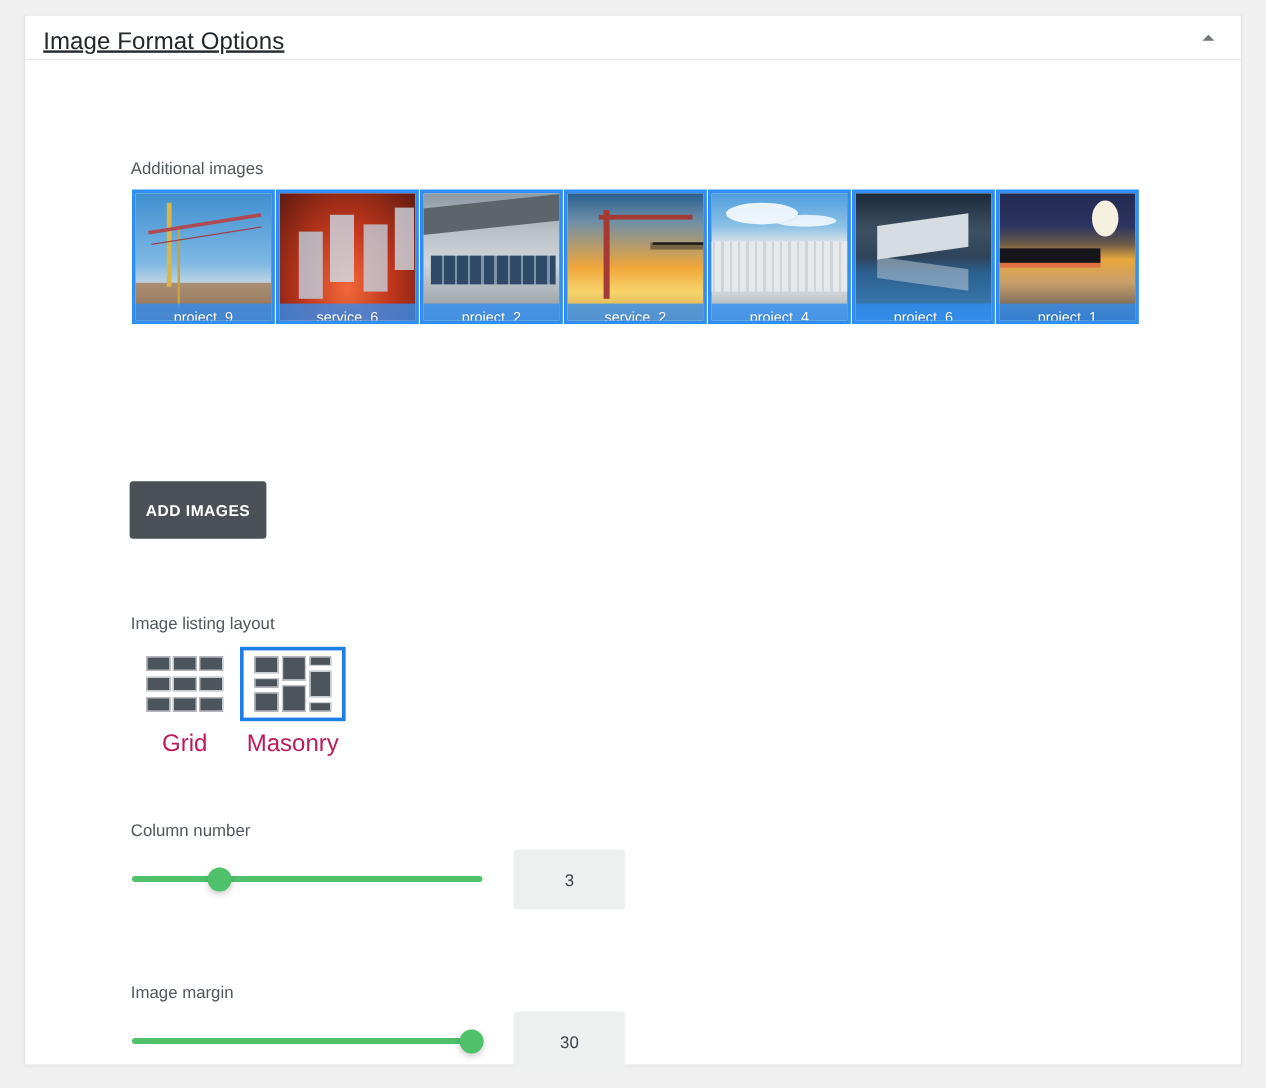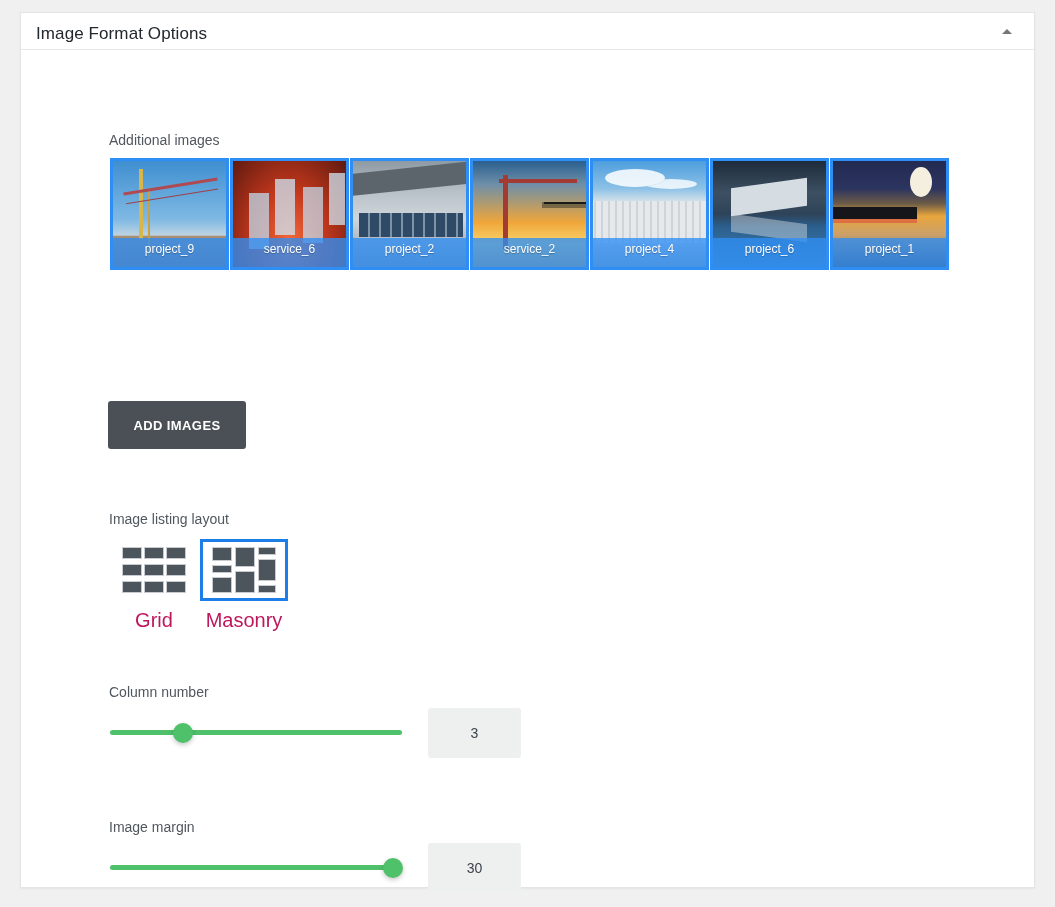--- a/index.html
+++ b/index.html
@@ -27,23 +27,24 @@
   .panel-header {
     position: relative;
     height: 37px;
     border-bottom: 1px solid #e8e8e8;
     box-sizing: border-box;
   }
   .panel-title {
     position: absolute;
     left: 15px;
     top: 11px;
-    font-size: 17px;
+    font-size: 20px;
     color: #23282d;
     letter-spacing: 0.1px;
+    text-decoration: underline;
   }
   .collapse-toggle {
     position: absolute;
     right: 12px;
     top: 0;
     width: 30px;
     height: 36px;
     cursor: pointer;
   }
   .collapse-toggle .caret {
@@ -92,21 +93,21 @@
     position: absolute;
     left: 0; top: 0;
     width: 100%;
     height: 100%;
   }
   .thumb .caption {
     position: absolute;
     left: 0;
     bottom: 0;
     width: 100%;
-    height: 29px;
+    height: 14px;
     line-height: 23px;
     text-align: center;
     font-size: 12px;
     color: #ffffff;
     background: rgba(47,142,244,0.78);
     text-shadow: 0 1px 1px rgba(0,0,0,0.25);
   }
 
   
   .ph-crane-day {
@@ -282,21 +283,21 @@
     width: 84px; height: 12px;
     background: #15151a;
     box-shadow: 0 4px 0 0 rgba(220,70,60,0.55);
   }
 
   
   .add-images-btn {
     position: absolute;
     left: 43px;
     top: 351px;
-    width: 138px;
+    width: 114px;
     height: 48px;
     background: #4a5055;
     border: 0;
     border-radius: 3px;
     color: #ffffff;
     font-size: 13px;
     font-weight: bold;
     letter-spacing: 0.4px;
     cursor: pointer;
     font-family: "Liberation Sans", sans-serif;

